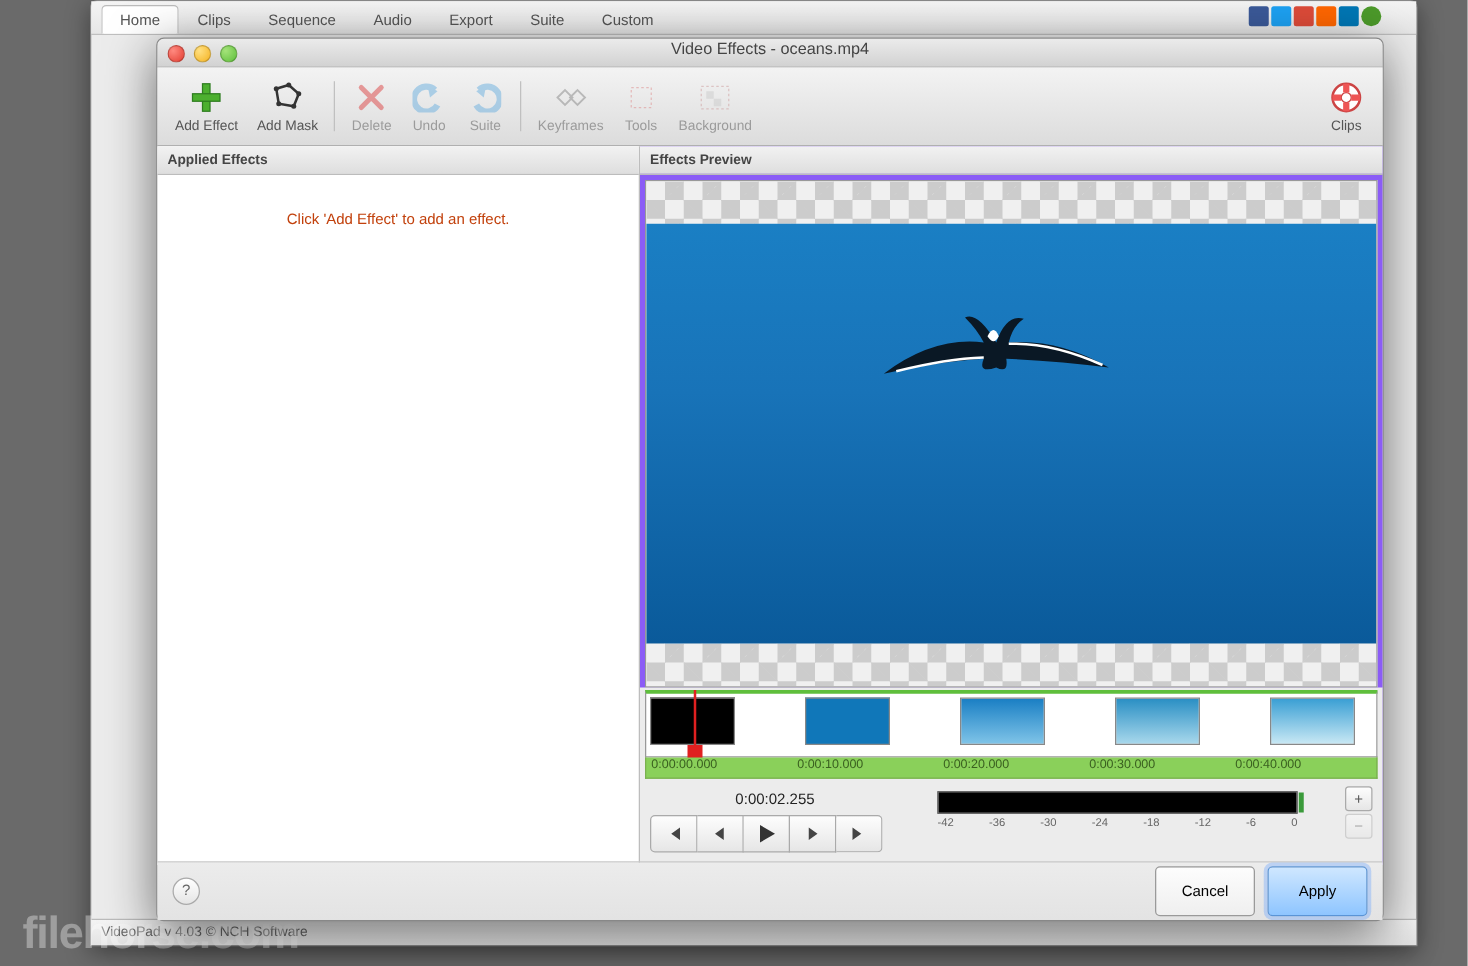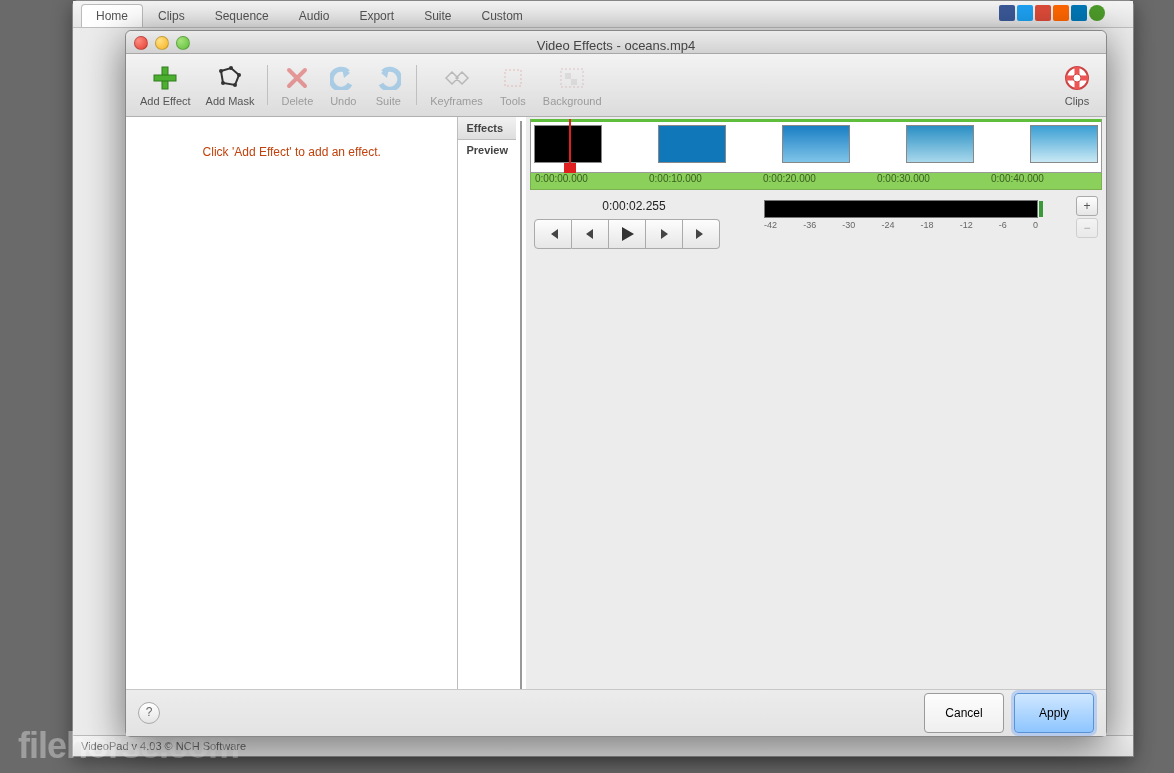--- a/index.html
+++ b/index.html
@@ -11,38 +11,38 @@
 .main-title{flex:1;text-align:center;font-size:13px;color:#4a4a4a}
 .main-tabs{height:26px;background:linear-gradient(#f4f4f4,#e6e6e6);border-bottom:1px solid #bfbfbf;display:flex;align-items:flex-end;padding-left:8px;position:relative}
 .main-tabs .tab{padding:4px 14px 4px;font-size:12px;color:#555;border:1px solid transparent;border-bottom:none;border-radius:4px 4px 0 0}
 .main-tabs .tab.active{background:#fff;border-color:#bbb}
 .main-tabs .social{position:absolute;right:28px;top:4px;display:flex;gap:2px}
 .main-tabs .social span{width:16px;height:16px;display:inline-block;border-radius:2px}
 .status-bar{position:absolute;bottom:0;left:0;right:0;height:20px;background:linear-gradient(#f4f4f4,#e3e3e3);border-top:1px solid #bbb;font-size:11px;color:#666;padding-left:8px;line-height:20px}
 .watermark{position:absolute;left:18px;bottom:6px;font-size:36px;font-weight:900;color:rgba(255,255,255,.35);font-family:Arial,sans-serif;letter-spacing:-1px}
 
 .dialog{position:absolute;left:125px;top:30px;width:980px;height:705px;background:#ececec;border:1px solid #888;border-radius:6px;box-shadow:0 10px 40px rgba(0,0,0,.55)}
-.dlg-titlebar{height:22px;background:linear-gradient(#ebebeb,#d2d2d2);border-radius:6px 6px 0 0;border-bottom:1px solid #a8a8a8;display:flex;align-items:flex-end;position:relative}
+.dlg-titlebar{height:22px;background:linear-gradient(#ebebeb,#d2d2d2);border-radius:6px 6px 0 0;border-bottom:1px solid #a8a8a8;display:flex;align-items:flex-start;position:relative}
 .dlg-titlebar .traffic .tl.red{background:radial-gradient(circle at 30% 30%,#ff8a80,#e33e32)}
 .dlg-titlebar .traffic .tl.yel{background:radial-gradient(circle at 30% 30%,#ffe082,#f5b323)}
 .dlg-titlebar .traffic .tl.grn{background:radial-gradient(circle at 30% 30%,#a5e37a,#5fbf3c)}
 .dlg-title{flex:1;text-align:center;font-size:13px;color:#444}
 
 .toolbar{height:62px;background:linear-gradient(#f3f3f3,#dcdcdc);border-bottom:1px solid #b0b0b0;display:flex;align-items:center;padding:0 8px;gap:3px}
 .tb-item{display:flex;flex-direction:column;align-items:center;gap:2px;padding:0 6px;font-size:11px;color:#555;cursor:pointer}
 .tb-item .ico{width:30px;height:30px;display:flex;align-items:center;justify-content:center}
 .tb-item.dim{opacity:.5}
 .tb-sep{width:1px;height:40px;background:#c0c0c0;margin:0 4px}
 .tb-spacer{flex:1}
 
 .content{display:flex;height:calc(100% - 22px - 62px - 46px)}
 .panel-header{height:22px;background:linear-gradient(#f2f2f2,#dedede);border-bottom:1px solid #bcbcbc;font-weight:bold;font-size:11px;padding:0 8px;line-height:22px;color:#444}
 .left-panel{width:385px;border-right:1px solid #bdbdbd;display:flex;flex-direction:column;background:#fff}
 .left-body{flex:1;display:flex;align-items:flex-start;justify-content:center;padding-top:28px;font-size:12px;color:#c2410c}
-.right-panel{flex:1;display:flex;flex-direction:row;background:#ffffff}
+.right-panel{flex:1;display:flex;flex-direction:column;background:#8b5cf6}
 .preview-area{flex:1;background:#fff;margin:4px 4px 0;border:1px solid #999;position:relative;overflow:hidden}
 .checker{position:absolute;left:0;right:0;background-image:linear-gradient(45deg,#ccc 25%,transparent 25%),linear-gradient(-45deg,#ccc 25%,transparent 25%),linear-gradient(45deg,transparent 75%,#ccc 75%),linear-gradient(-45deg,transparent 75%,#ccc 75%);background-size:30px 30px;background-position:0 0,0 15px,15px -15px,-15px 0;background-color:#f0f0f0}
 .checker.top{top:0;height:34px}
 .checker.bottom{bottom:0;height:34px}
 .video-frame{position:absolute;left:0;right:0;top:34px;bottom:34px;background:linear-gradient(#1a7fc4 0%,#1873b8 40%,#0a5a9a 100%);overflow:hidden}
 .bird{position:absolute;left:48%;top:18%;transform:translateX(-50%)}
 
 .timeline-area{padding:2px 4px 4px;background:#ececec}
 .thumbs-row{height:44px;background:#fff;border:1px solid #999;display:flex;gap:56px;padding:3px;border-top:3px solid #5fbf3c;position:relative}
 .thumb{width:66px;height:36px;background:#1077b9;border:1px solid #888}
@@ -194,20 +194,21 @@
             <circle cx="13" cy="13" r="4" fill="#fff" stroke="#c44"></circle>
             <path d="M13 2 L13 9 M13 17 L13 24 M2 13 L9 13 M17 13 L24 13" stroke="#e55" stroke-width="5"></path>
           </svg>
         </span>
       <span>Clips</span>
     </div>
   </div>
 
   <div class="content">
     <div class="left-panel">
+      <div class="panel-header">Applied Effects</div>
       <div class="left-body">
         <span>Click 'Add Effect' to add an effect.</span>
       </div>
     </div>
     <div class="right-panel">
       <div class="panel-header">Effects Preview</div>
       <div class="preview-area">
         <div class="checker top"></div>
         <div class="video-frame">
           <svg class="bird" width="220" height="100">

